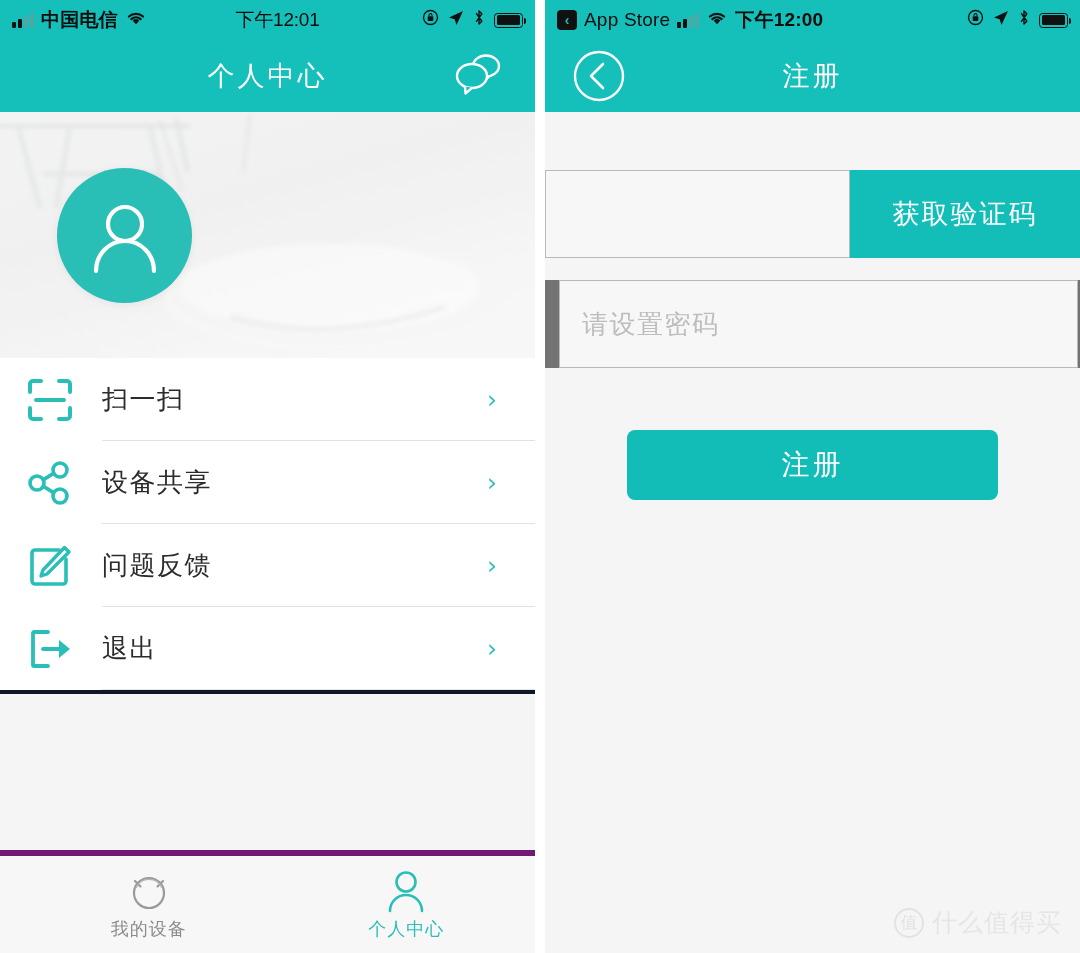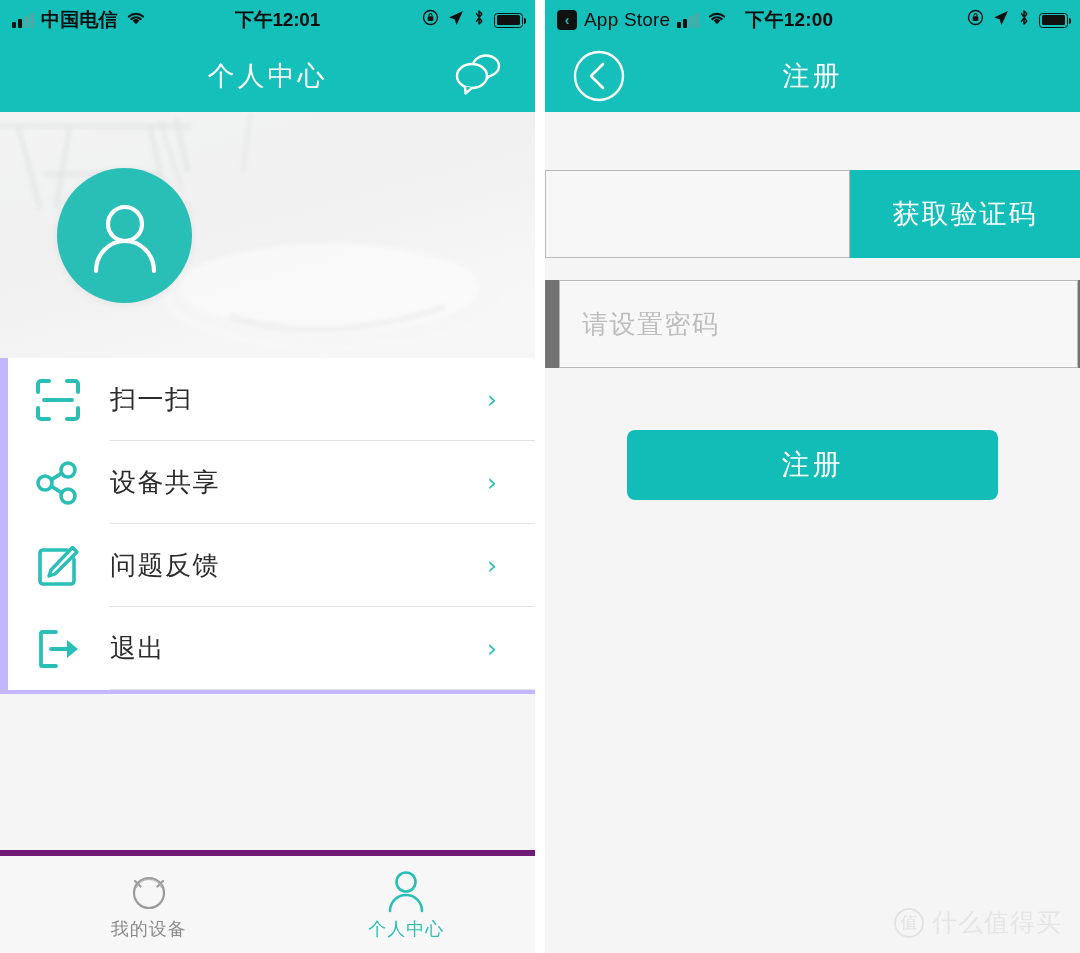--- a/index.html
+++ b/index.html
@@ -21,21 +21,21 @@
   .statusbar {
     height: 40px; background: #15BFBA;
     display: flex; align-items: center;
     padding: 0 12px; color: #0d0d0d;
     font-size: 19px; font-weight: bold;
     position: relative;
   }
   .sb-left { display: flex; align-items: center; gap: 7px; flex: 0 0 auto; }
   .sb-center {
     position: absolute; left: 0; right: 0; text-align: center;
-    font-size: 19px; font-weight: bold; letter-spacing: -0.2px;
+    font-size: 19px; font-weight: normal; letter-spacing: -0.2px;
     pointer-events: none;
     margin-left: 20px;
   }
   .sb-right { margin-left: auto; display: flex; align-items: center; gap: 9px; z-index:2; }
   .sb-carrier { font-size: 19px; font-weight: bold; letter-spacing: 0.2px; }
 
   .signal { display: flex; align-items: flex-end; gap: 2px; height: 16px; }
   .signal i { width: 4px; background: #111; border-radius: 1px; display:block; }
   .signal i:nth-child(1){ height: 6px; }
   .signal i:nth-child(2){ height: 9px; }
@@ -86,21 +86,21 @@
     display:flex; align-items:center; justify-content:center;
     box-shadow: 0 2px 8px rgba(0,0,0,.06);
   }
   .login-text {
     position: relative; z-index: 2;
     margin-left: 42px; font-size: 28px; color: #222;
     letter-spacing: 1px;
   }
 
   
-  .menu { background: #c4b5fd; padding-bottom: 4px; padding-left: 8px; }
+  .menu { background: #0f172a; padding-bottom: 4px; }
   .menu-row {
     display: flex; align-items: center; height: 83px;
     padding-left: 26px; position: relative; background:#fff;
   }
   .menu-icon { width: 62px; flex: 0 0 62px; display:flex; align-items:center; }
   .menu-label {
     font-size: 26px; color: #2b2b2b; letter-spacing: 1.5px;
     margin-left: 14px; flex: 1;
   }
   .menu-value { font-size: 25px; color: #9a9a9a; margin-right: 36px; letter-spacing: 1px; }
@@ -360,21 +360,21 @@
             <i></i>
             <i></i>
           </span>
         <span>
           <svg width="22" height="16" viewBox="0 0 22 16">
               <path d="M11 14.2 7.6 10.4a5.2 5.2 0 0 1 6.8 0z" fill="#111"></path>
               <path d="M3.9 6.6a10.5 10.5 0 0 1 14.2 0" stroke="#111" stroke-width="2.1" fill="none" stroke-linecap="round"></path>
               <path d="M6.3 9.1a7 7 0 0 1 9.4 0" stroke="#111" stroke-width="2.1" fill="none" stroke-linecap="round"></path>
             </svg>
         </span>
-        <span class="sb-carrier" style="margin-left:10px">下午12:00</span>
+        <span class="sb-carrier" style="margin-left:0">下午12:00</span>
       </div>
       <div class="sb-right">
         <span>
           <svg width="17" height="17" viewBox="0 0 18 18">
               <circle cx="9" cy="9" r="7.4" stroke="#111" stroke-width="1.5" fill="none"></circle>
               <rect x="6" y="7.6" width="6" height="5" rx="1" fill="#111"></rect>
               <path d="M7.4 7.6v-1.1a1.6 1.6 0 0 1 3.2 0v1.1" stroke="#111" stroke-width="1.1" fill="none"></path>
             </svg>
         </span>
         <span>

